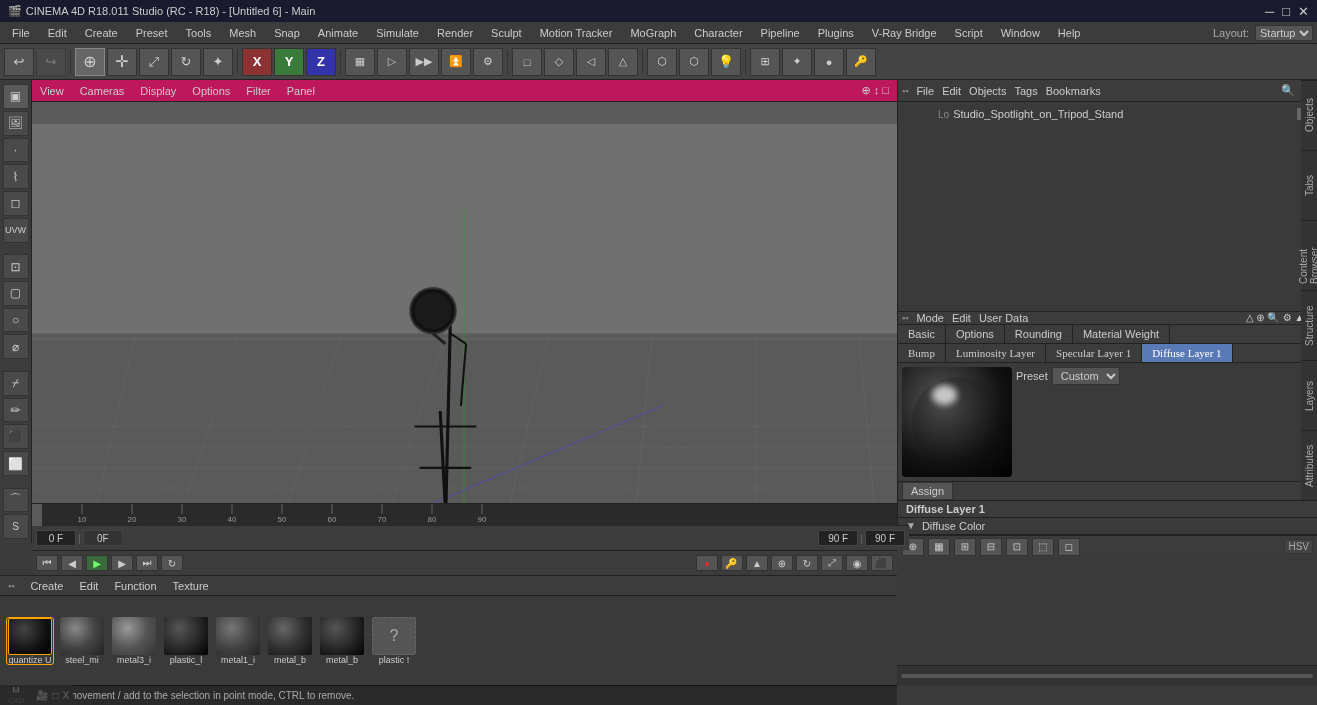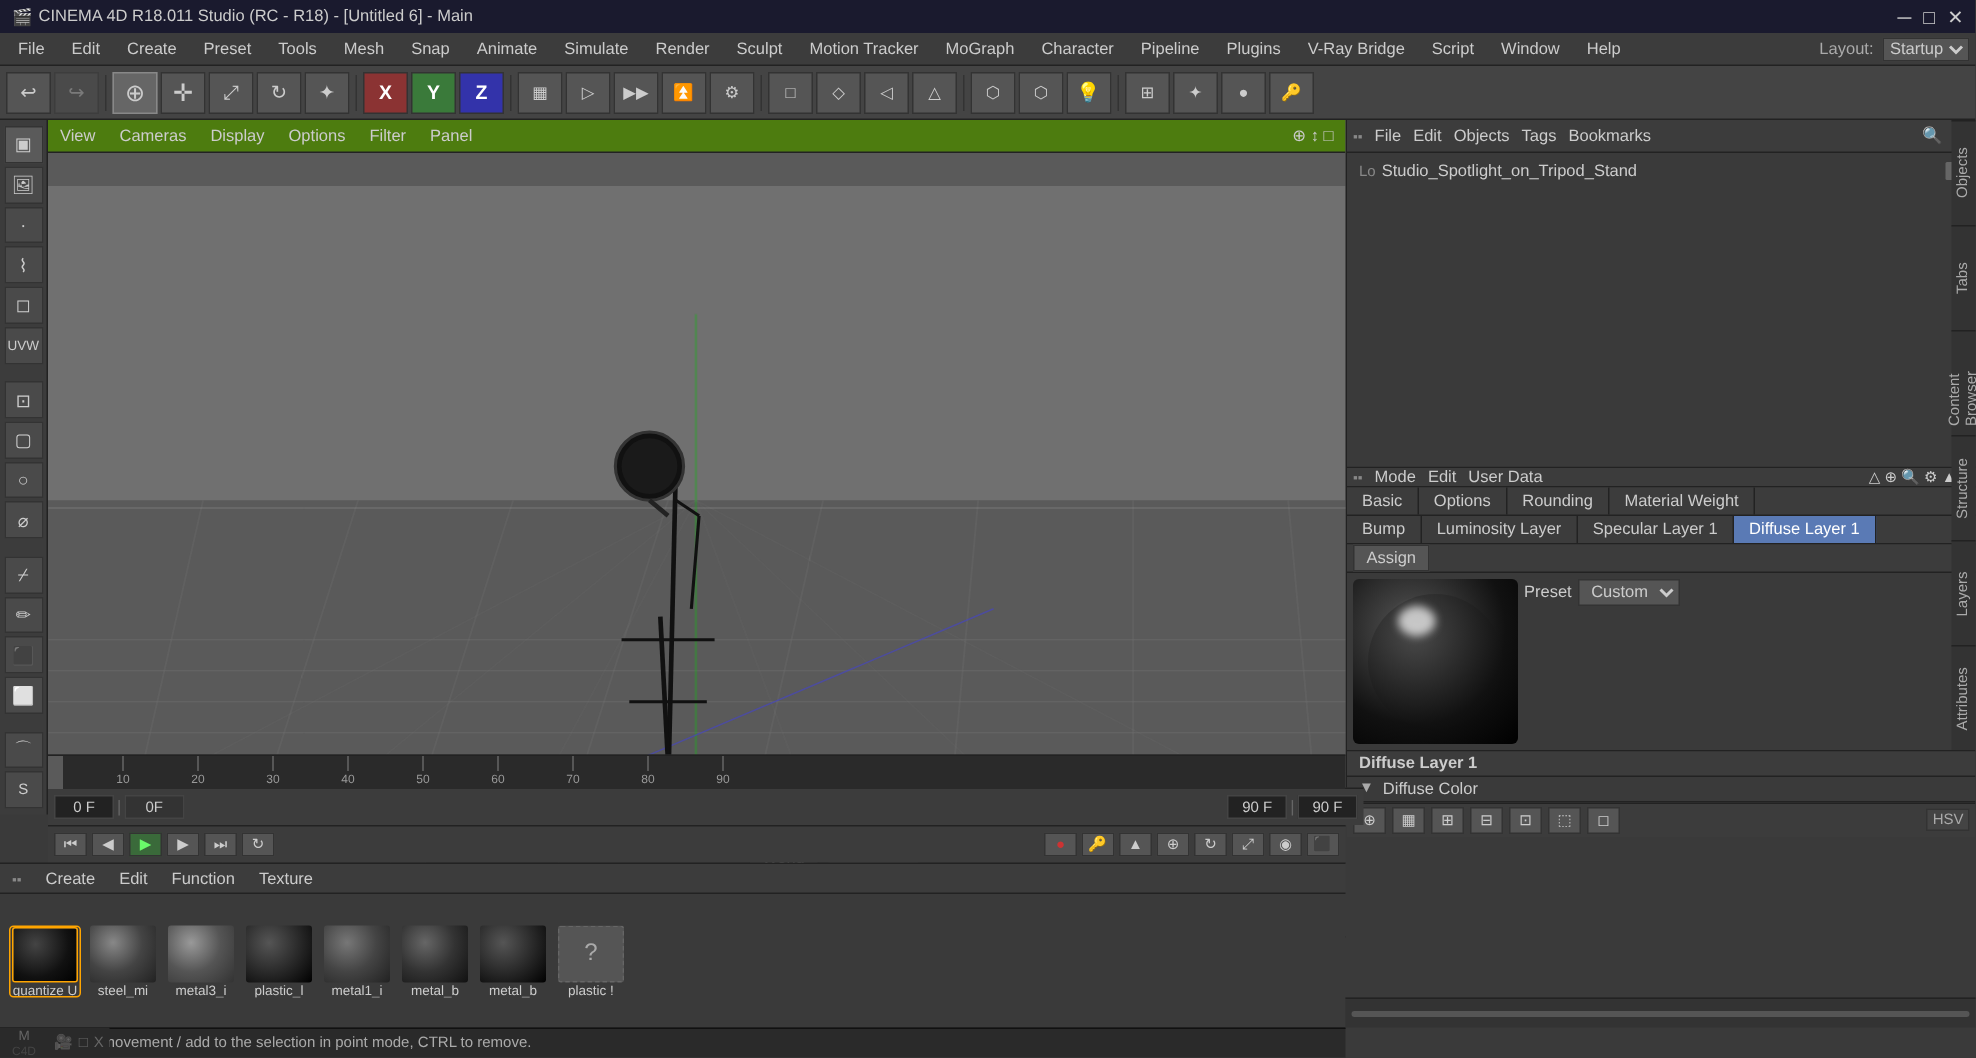--- a/index.html
+++ b/index.html
@@ -23,35 +23,35 @@
 
     
     #main { display: flex; height: calc(705px - 22px - 22px - 36px - 38px); }
 
     
     #left-toolbar { width: 32px; background: #3c3c3c; display: flex; flex-direction: column; align-items: center; padding: 4px 0; gap: 2px; border-right: 1px solid #222; }
     .left-btn { width: 26px; height: 26px; background: #4a4a4a; border: 1px solid #333; display: flex; align-items: center; justify-content: center; cursor: pointer; font-size: 12px; color: #ccc; }
 
     
     #viewport { flex: 1; background: #5a5a5a; position: relative; overflow: hidden; }
-    #viewport-header { height: 22px; background: #4d7c0f; display: flex; align-items: center; gap: 16px; padding: 0 8px; border-bottom: 1px solid #222; }
+    #viewport-header { height: 22px; background: #be185d; display: flex; align-items: center; gap: 16px; padding: 0 8px; border-bottom: 1px solid #222; }
     #viewport-header span { font-size: 11px; color: #ccc; cursor: pointer; }
     #viewport-label { position: absolute; top: 26px; left: 8px; font-size: 11px; color: #ccc; background: rgba(0,0,0,0.3); padding: 1px 4px; }
     #grid-spacing { position: absolute; bottom: 8px; right: 8px; font-size: 11px; color: #ccc; background: rgba(0,0,0,0.4); padding: 2px 6px; }
     #viewport-canvas { width: 100%; height: calc(100% - 22px); position: relative; }
 
     
     #right-panel { width: 420px; background: #3a3a3a; border-left: 1px solid #222; display: flex; flex-direction: column; }
 
     
     #obj-manager { height: 50%; border-bottom: 1px solid #222; display: flex; flex-direction: column; }
     #obj-toolbar { height: 22px; background: #3c3c3c; display: flex; align-items: center; padding: 0 4px; gap: 8px; border-bottom: 1px solid #222; }
     #obj-toolbar span { font-size: 11px; color: #ccc; cursor: pointer; }
     #obj-content { flex: 1; background: #3a3a3a; padding: 4px; }
-    #obj-item { display: flex; align-items: flex-end; gap: 4px; padding: 2px 4px; }
+    #obj-item { display: flex; align-items: flex-end; gap: 4px; padding: 2px 4px; margin-left: 32px; }
 
     
     #attr-panel { height: 50%; display: flex; flex-direction: column; }
     #attr-toolbar { height: 22px; background: #3c3c3c; display: flex; align-items: center; padding: 0 4px; gap: 8px; border-bottom: 1px solid #222; }
     #attr-toolbar span { font-size: 11px; color: #ccc; cursor: pointer; }
     #attr-title { height: 24px; background: #444; display: flex; align-items: center; padding: 0 8px; gap: 8px; border-bottom: 1px solid #222; }
     #attr-sphere { width: 16px; height: 16px; border-radius: 50%; background: radial-gradient(circle at 35% 35%, #666, #111); }
     #attr-tabs { height: 22px; display: flex; background: #3c3c3c; border-bottom: 1px solid #222; }
     .attr-tab { padding: 3px 10px; font-size: 11px; color: #ccc; cursor: pointer; border-right: 1px solid #222; }
     .attr-tab.active { background: #5a7ab5; color: #fff; }
@@ -333,44 +333,44 @@
         <span style="font-size:10px;">△ ⊕ 🔍 ⚙ ▲ ≡</span>
       </div>
 
       <div id="attr-tabs">
         <div class="attr-tab">Basic</div>
         <div class="attr-tab">Options</div>
         <div class="attr-tab">Rounding</div>
         <div class="attr-tab">Material Weight</div>
       </div>
 
-      <div style="height:22px;display:flex;background:#3c3c3c;border-bottom:1px solid #222;">
+      <div style="height:22px;display:flex;background:#3c3c3c;border-bottom:1px solid #222;font-family:Liberation Serif, serif;">
         <div class="attr-tab">Bump</div>
         <div class="attr-tab">Luminosity Layer</div>
         <div class="attr-tab">Specular Layer 1</div>
         <div class="attr-tab active">Diffuse Layer 1</div>
-      </div>
-
-      <div id="assign-row">
-        <button class="assign-btn">Assign</button>
       </div>
 
       <div id="mat-preview-area">
         <div id="mat-sphere-preview">
           <div id="mat-sphere-inner"></div>
           <div id="mat-sphere-highlight"></div>
         </div>
         <div id="mat-preset-area">
           <div id="preset-row">
             <span class="preset-label">Preset</span>
             <select id="preset-select">
               <option>Custom</option>
             </select>
           </div>
         </div>
+      </div>
+
+      <div id="assign-row">
+        <button class="assign-btn">Assign</button>
       </div>
 
       <div id="diffuse-header">
         <span>Diffuse Layer 1</span>
       </div>
 
       <div id="diffuse-color-row">
         <span class="section-triangle">▼</span>
         <span>Diffuse Color</span>
       </div>

